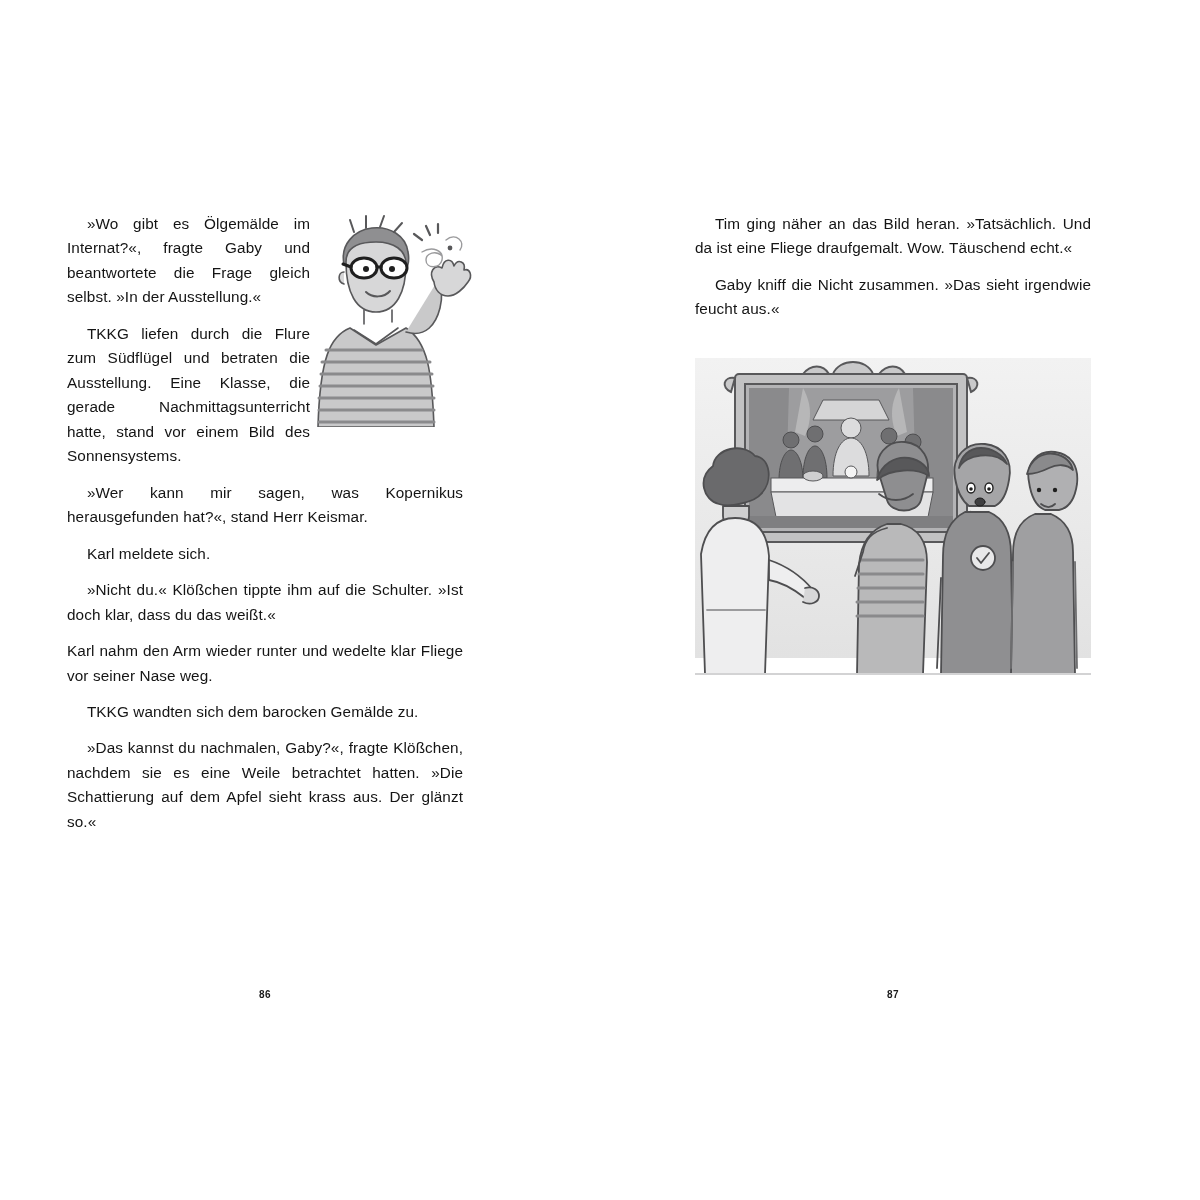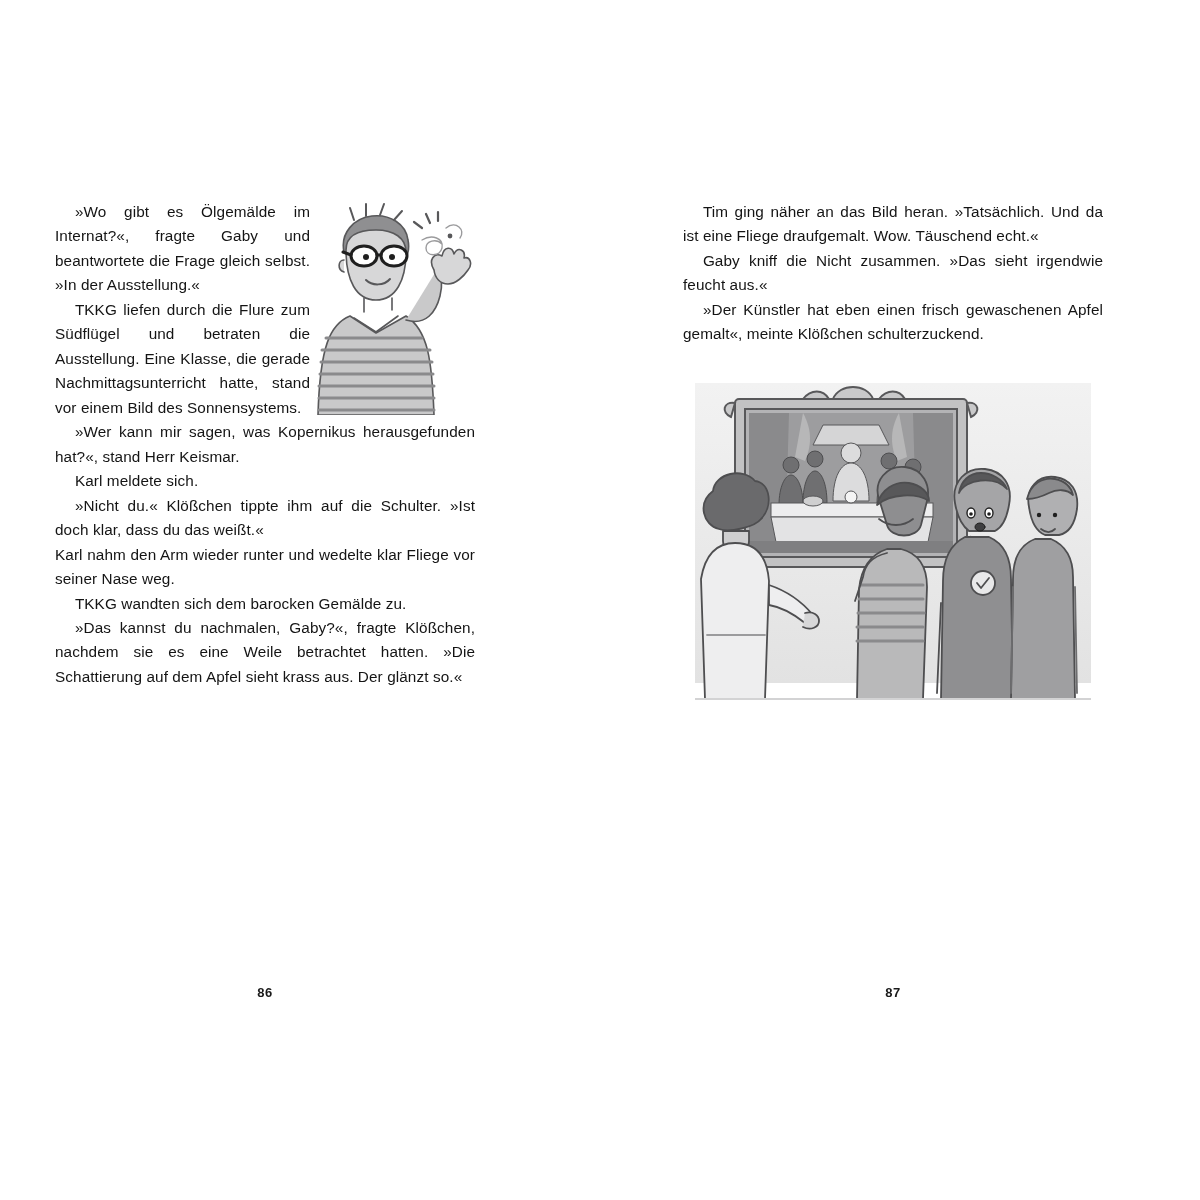--- a/index.html
+++ b/index.html
@@ -32,38 +32,38 @@
   .page-right { left: 683px; }
 
   .col-text {
     font-size: 15.3px;
     line-height: 1.60;
     text-align: justify;
     color: #141414;
     letter-spacing: 0.1px;
   }
   .col-text p {
-    margin: 0;
+    margin: 12px;
   }
   .col-text p.indent {
     text-indent: 1.3em;
   }
   .wrap-shape-right {
     float: right;
     width: 165px;
     height: 215px;
     shape-outside: polygon(0 0, 100% 0, 100% 100%, 0 100%);
   }
 
   .page-number {
     position: absolute;
     bottom: -40px;
     width: 100%;
     text-align: center;
-    font-size: 13px;
+    font-size: 10px;
     font-weight: bold;
     color: #1a1a1a;
     letter-spacing: 0.5px;
   }
 
   .illus-right {
     position: relative;
     margin-top: 26px;
     width: 420px;
     height: 360px;
@@ -136,21 +136,20 @@
     </div>
 
     <div class="page-number">86</div>
   </div>
 
   <div class="page page-right">
 
     <div class="col-text">
       <p class="indent">Tim ging näher an das Bild heran. »Tatsächlich. Und da ist eine Fliege draufgemalt. Wow. Täuschend echt.«</p>
       <p class="indent">Gaby kniff die Nicht zusammen. »Das sieht irgendwie feucht aus.«</p>
-      <p class="indent">»Der Künstler hat eben einen frisch gewaschenen Apfel gemalt«, meinte Klößchen schulterzuckend.</p>
     </div>
 
     <div class="illus-right">
       <svg width="420" height="360" viewBox="0 0 420 360" xmlns="http://www.w3.org/2000/svg">
         <defs>
           <linearGradient id="wallg" x1="0" y1="0" x2="0" y2="1">
             <stop offset="0%" stop-color="#f2f2f2"></stop>
             <stop offset="100%" stop-color="#e2e2e2"></stop>
           </linearGradient>
         </defs>

